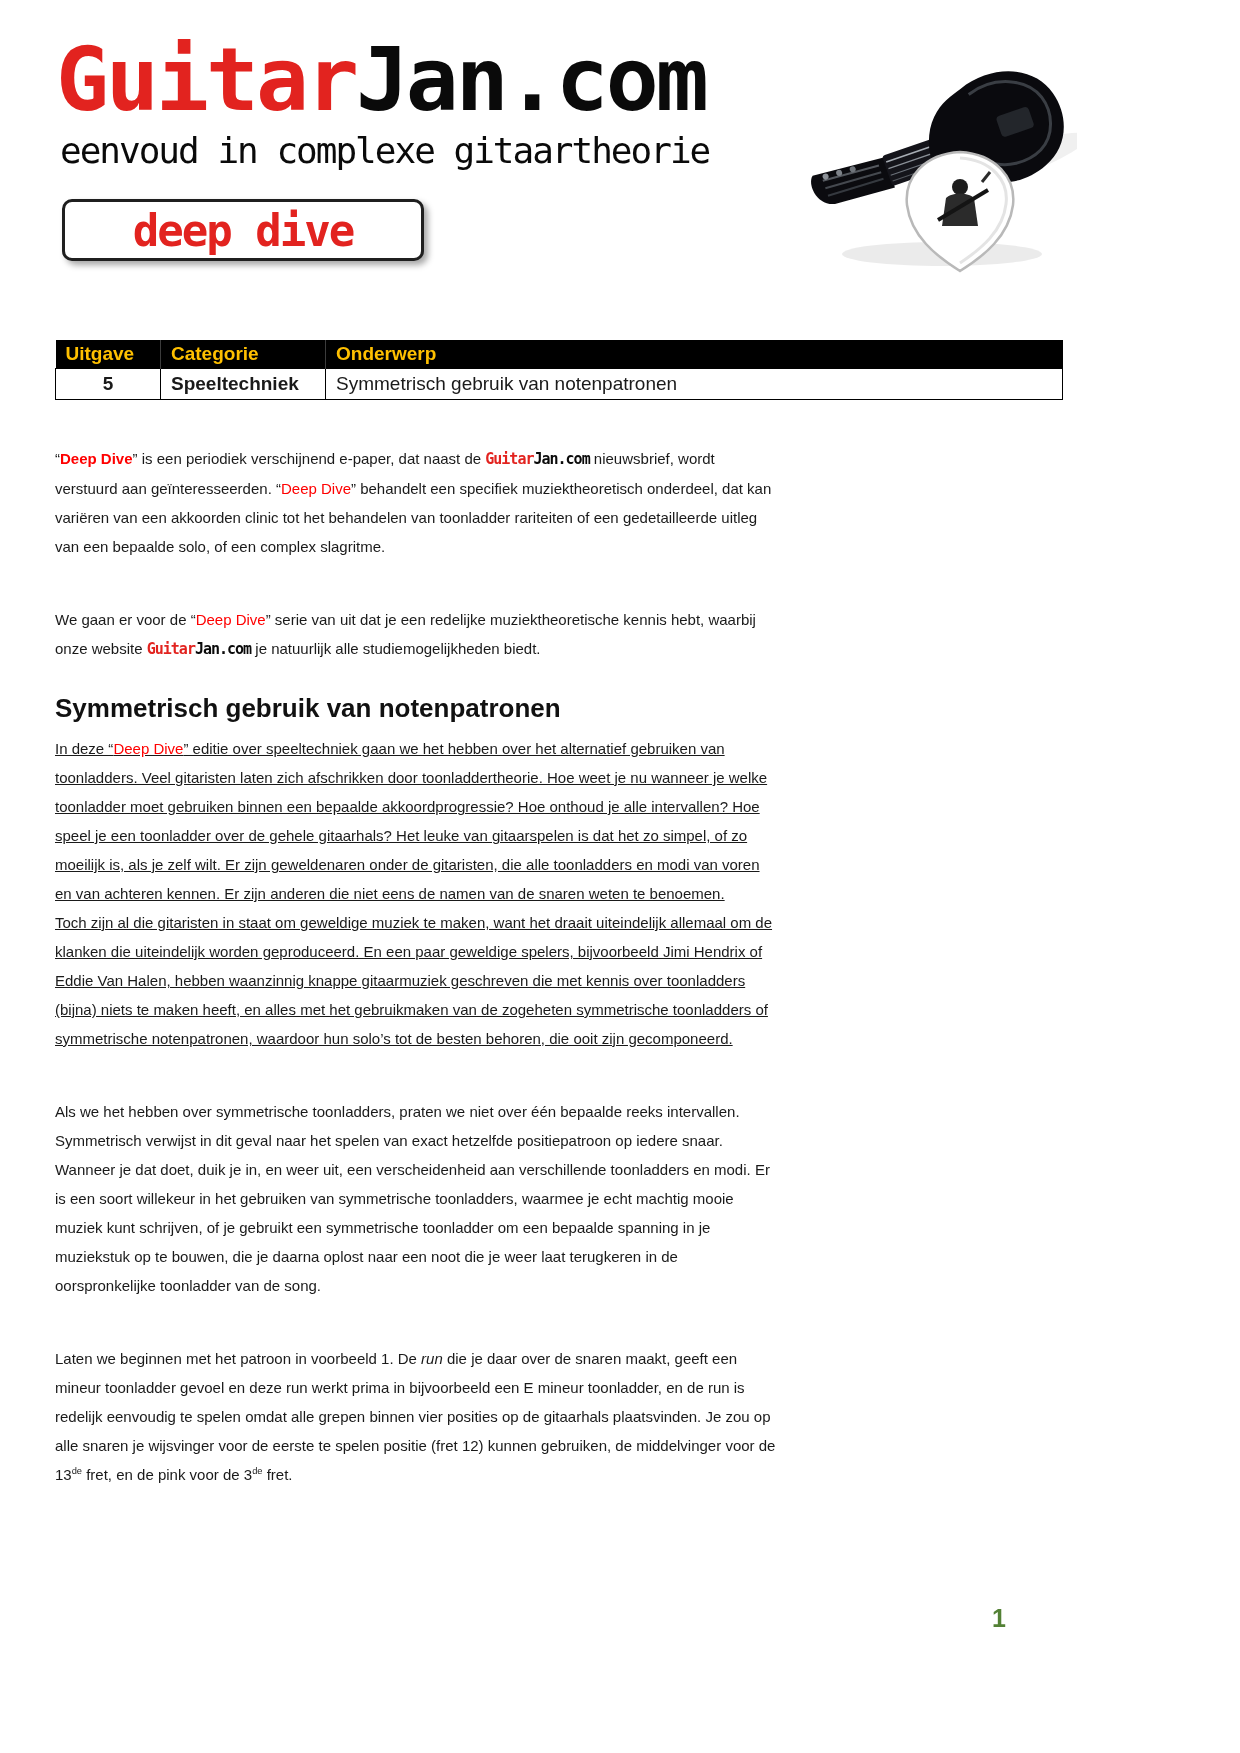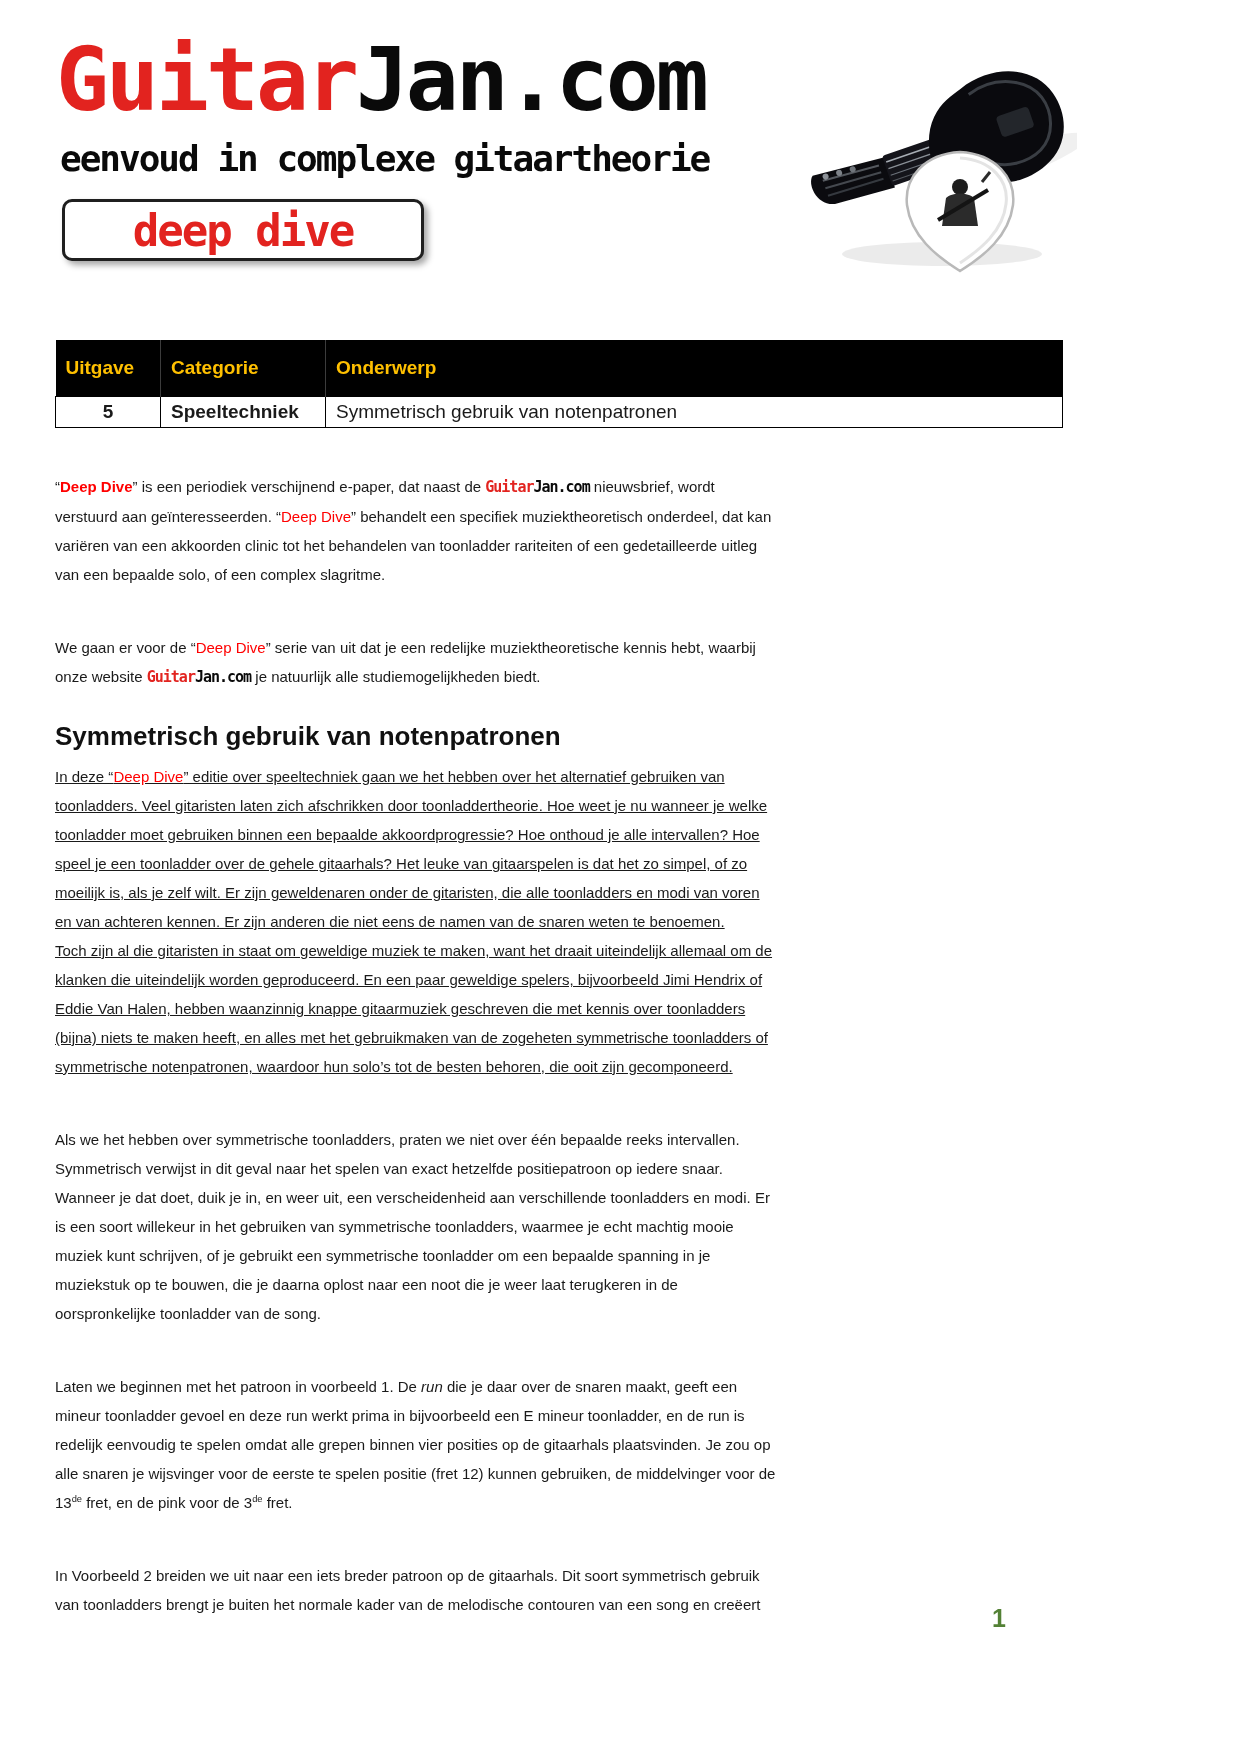--- a/index.html
+++ b/index.html
@@ -20,44 +20,44 @@
   
   .logo{
     position:absolute;left:56px;top:36px;
     font-family:"DejaVu Sans Mono",monospace;
     font-weight:bold;font-size:88px;line-height:1;letter-spacing:-3px;
     white-space:nowrap;
   }
   .logo-guitar{color:var(--brand_red);}
   .logo-jan{color:#0a0a0a;}
   .tagline{
-    position:absolute;left:60px;top:138px;
+    position:absolute;left:60px;top:130px;
     font-family:"DejaVu Sans Mono",monospace;
-    font-weight:bold;font-size:36px;letter-spacing:-2px;color:#0a0a0a;
+    font-weight:normal;font-size:36px;letter-spacing:-2px;color:#0a0a0a;
     white-space:nowrap;
   }
   .badge{
     position:absolute;left:62px;top:199px;width:356px;height:56px;
     border:3px solid #1f1f1f;border-radius:10px;background:#fff;
     box-shadow:4px 4px 6px rgba(0,0,0,0.35);
     display:flex;align-items:center;justify-content:center;
   }
   .badge-label{
     font-family:"DejaVu Sans Mono",monospace;
     font-weight:bold;font-size:44px;letter-spacing:-2px;color:var(--brand_red);
   }
   .art{position:absolute;left:792px;top:40px;width:285px;height:238px;}
   
   .content{position:absolute;left:55px;top:0;width:1008px;}
   
   table.issue{border-collapse:collapse;width:100%;margin-top:340px;table-layout:fixed;}
   table.issue th{
     background:#000;color:var(--accent_gold);
     font-size:19px;font-weight:bold;text-align:left;
-    padding:17px 10px;height:22px;border-right:1px solid #3c3c3c;
+    padding:3px 10px;height:22px;border-right:1px solid #3c3c3c;
   }
   table.issue th:last-child{border-right:none;}
   table.issue td{
     border:1px solid #000;background:#fff;
     font-size:19px;padding:3px 10px;height:24px;
   }
   td.cell-uitgave{text-align:center;font-weight:bold;}
   td.cell-categorie{font-weight:bold;}
   .col-1{width:105px;}
   .col-2{width:165px;}
@@ -185,20 +185,18 @@
 Wanneer je dat doet, duik je in, en weer uit, een verscheidenheid aan verschillende toonladders en modi. Er
 is een soort willekeur in het gebruiken van symmetrische toonladders, waarmee je echt machtig mooie
 muziek kunt schrijven, of je gebruikt een symmetrische toonladder om een bepaalde spanning in je
 muziekstuk op te bouwen, die je daarna oplost naar een noot die je weer laat terugkeren in de
 oorspronkelijke toonladder van de song.</span></p>
     <p class="para"><span>Laten we beginnen met het patroon in voorbeeld 1. De </span><span class="seg-italic">run</span><span> die je daar over de snaren maakt, geeft een
 mineur toonladder gevoel en deze run werkt prima in bijvoorbeeld een E mineur toonladder, en de run is
 redelijk eenvoudig te spelen omdat alle grepen binnen vier posities op de gitaarhals plaatsvinden. Je zou op
 alle snaren je wijsvinger voor de eerste te spelen positie (fret 12) kunnen gebruiken, de middelvinger voor de
 13</span><span class="seg-sup">de</span><span> fret, en de pink voor de 3</span><span class="seg-sup">de</span><span> fret.</span></p>
-    <p class="para"><span>In Voorbeeld 2 breiden we uit naar een iets breder patroon op de gitaarhals. Dit soort symmetrisch gebruik
-van toonladders brengt je buiten het normale kader van de melodische contouren van een song en creëert</span></p>
 
   </div>
 
   <div class="pagenum">1</div>
 
 </div>
 
 </body></html>

